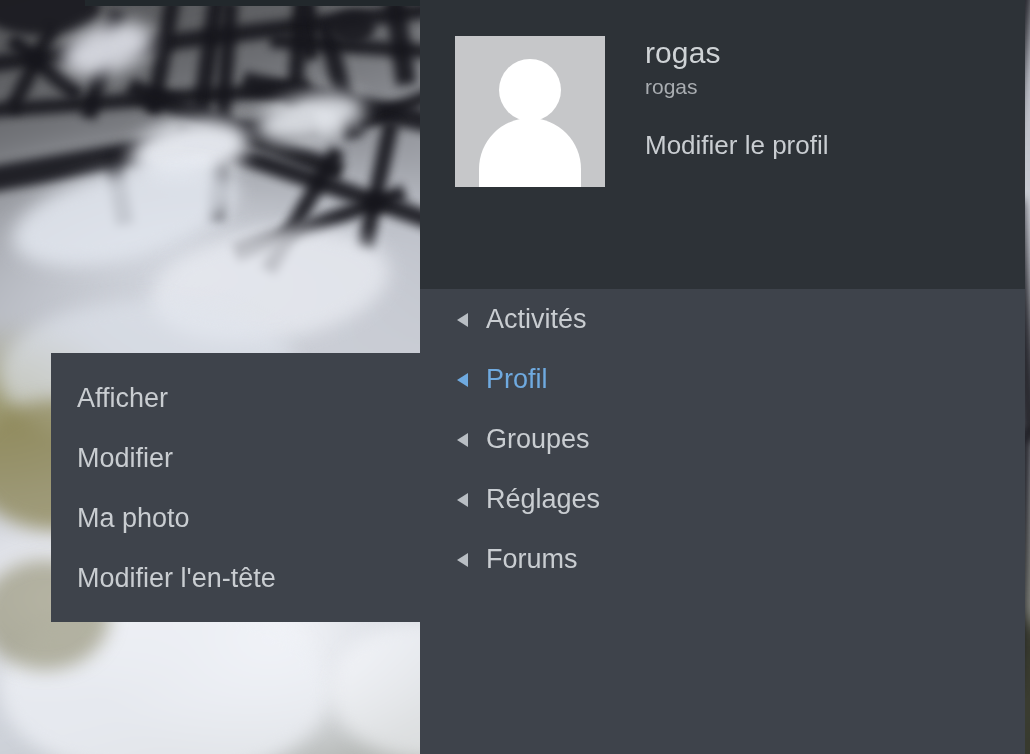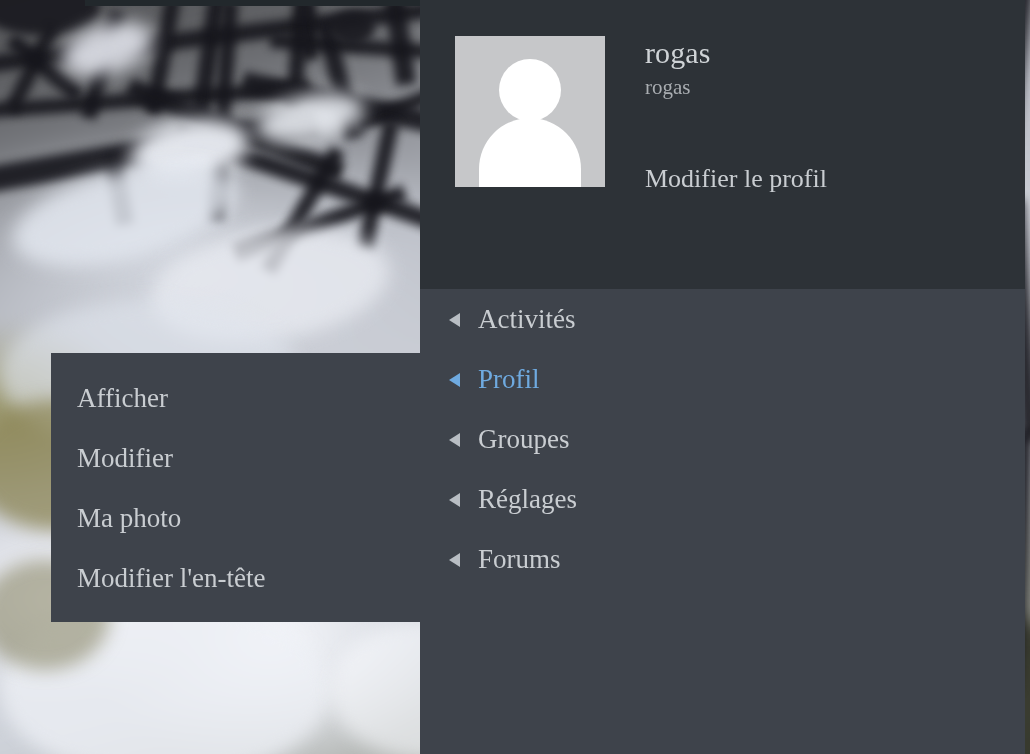--- a/index.html
+++ b/index.html
@@ -6,21 +6,21 @@
   html, body {
     margin: 0;
     padding: 0;
     background: #1a1a1a;
   }
   #screen {
     position: relative;
     width: 1030px;
     height: 754px;
     overflow: hidden;
-    font-family: Liberation Serif, serif;
+    font-family: Liberation Sans, sans-serif;
     background: #6b6f70;
   }
 
   
   .bg-photo {
     position: absolute;
     inset: 0;
     overflow: hidden;
   }
   .bg-base {
@@ -140,36 +140,36 @@
     margin-top: 4px;
   }
   .user-link {
     display: block;
     font-size: 26px;
     color: #c9cdd1;
     line-height: 30px;
     text-decoration: none;
     white-space: nowrap;
   }
-  .user-link.first { margin-top: 64px; }
+  .user-link.first { margin-top: 30px; }
   .user-link.second { margin-top: 30px; }
 
   
   .nav-list {
     position: absolute;
     left: 0;
     top: 289px;
     width: 605px;
   }
   .nav-item {
     position: relative;
     display: flex;
     align-items: center;
     height: 60px;
-    padding-left: 29px;
+    padding-left: 37px;
     box-sizing: border-box;
   }
   .nav-arrow {
     width: 11px;
     height: 14px;
     margin-right: 18px;
     flex: 0 0 auto;
     position: relative;
     top: 1px;
   }

